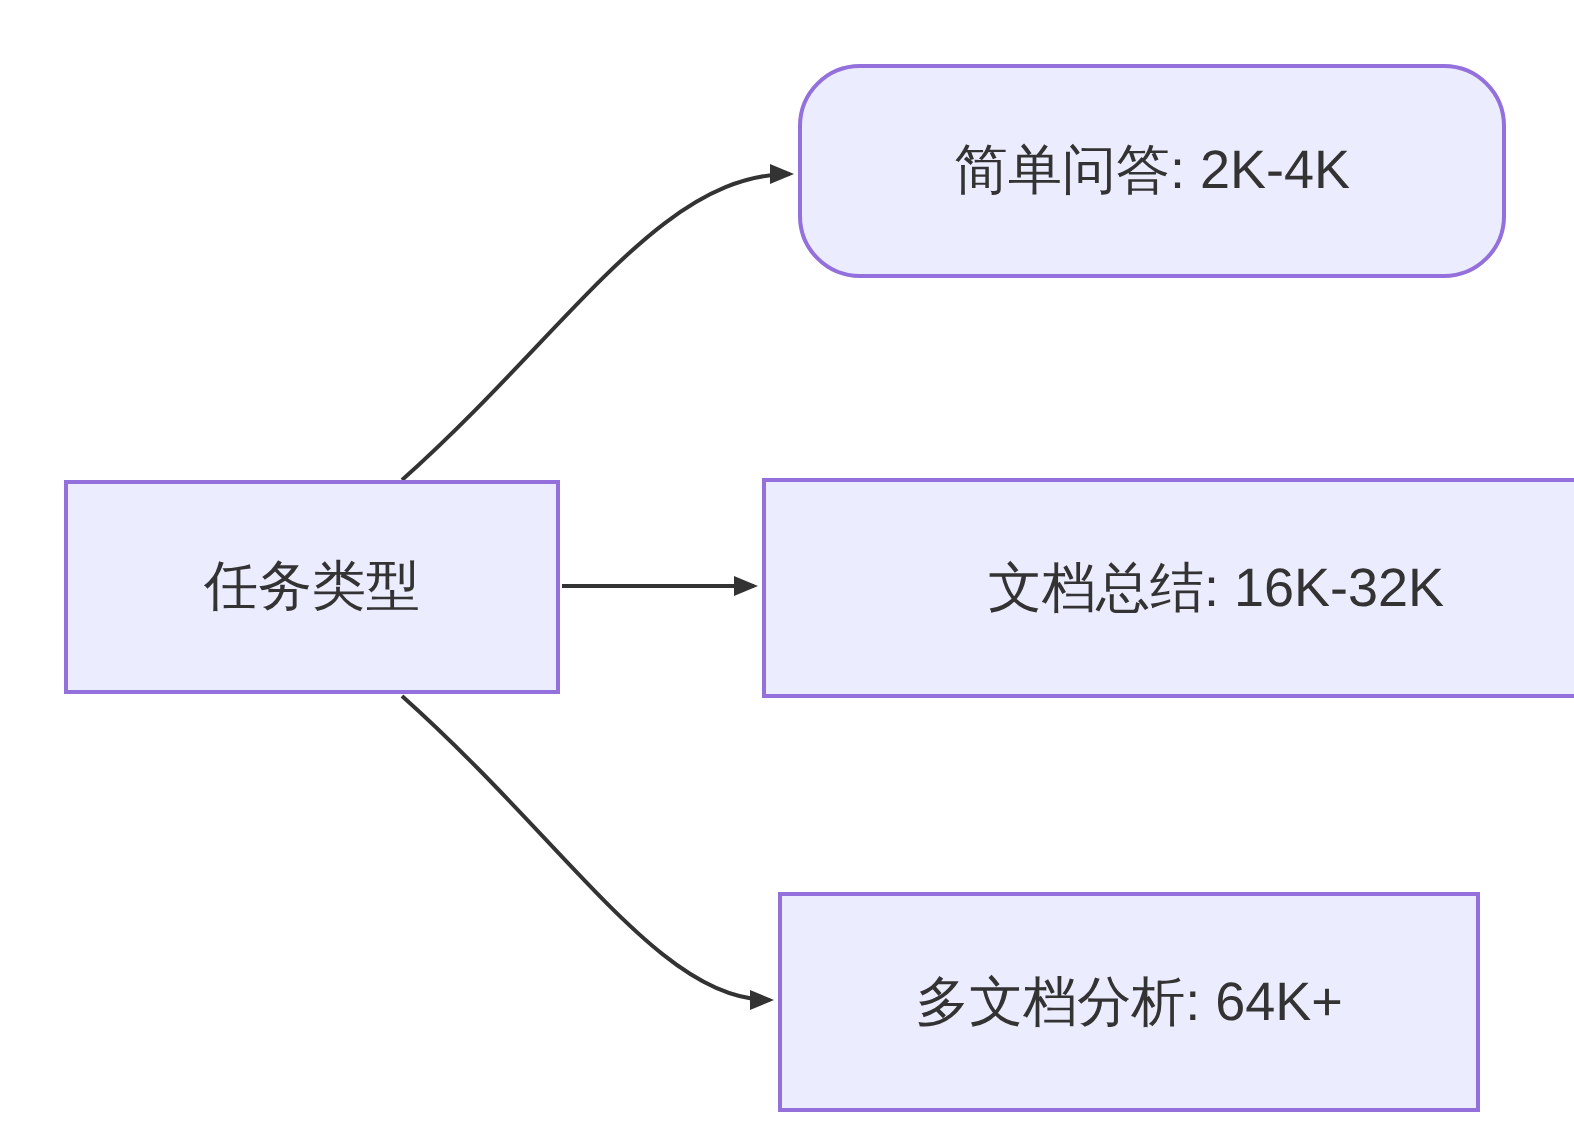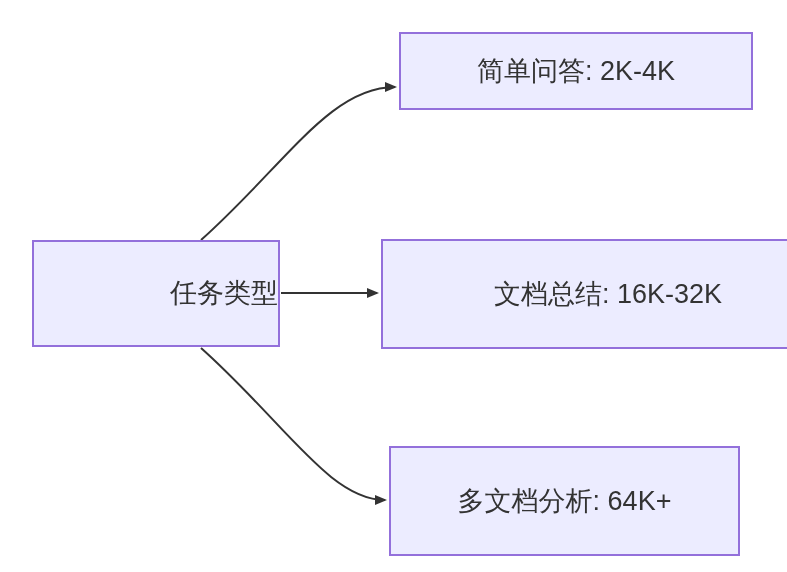--- a/index.html
+++ b/index.html
@@ -32,22 +32,22 @@
     background:var(--node-fill);
     border:2.5px solid var(--node-border);
     display:flex;
     align-items:center;
     justify-content:center;
     color:var(--text);
     font-size:27px;
     line-height:1;
     white-space:nowrap;
   }
-  .node-root   {left:32px;  top:240px; width:248px; height:107px;justify-content:flex-end;}
-  .node-top    {left:399px; top:32px;  width:354px; height:78px;}
+  .node-root   {left:32px;  top:240px; width:248px; height:107px;}
+  .node-top    {left:399px; top:32px;  width:354px; height:107px;border-radius:31px;}
   .node-middle {left:381px; top:239px; width:454px; height:110px;}
   .node-bottom {left:389px; top:446px; width:351px; height:110px;align-items:center;}
 </style>
 </head>
 <body>
 
 <div class="canvas">
 
   <svg class="edges" viewBox="0 0 787 572" xmlns="http://www.w3.org/2000/svg">
     <defs>

